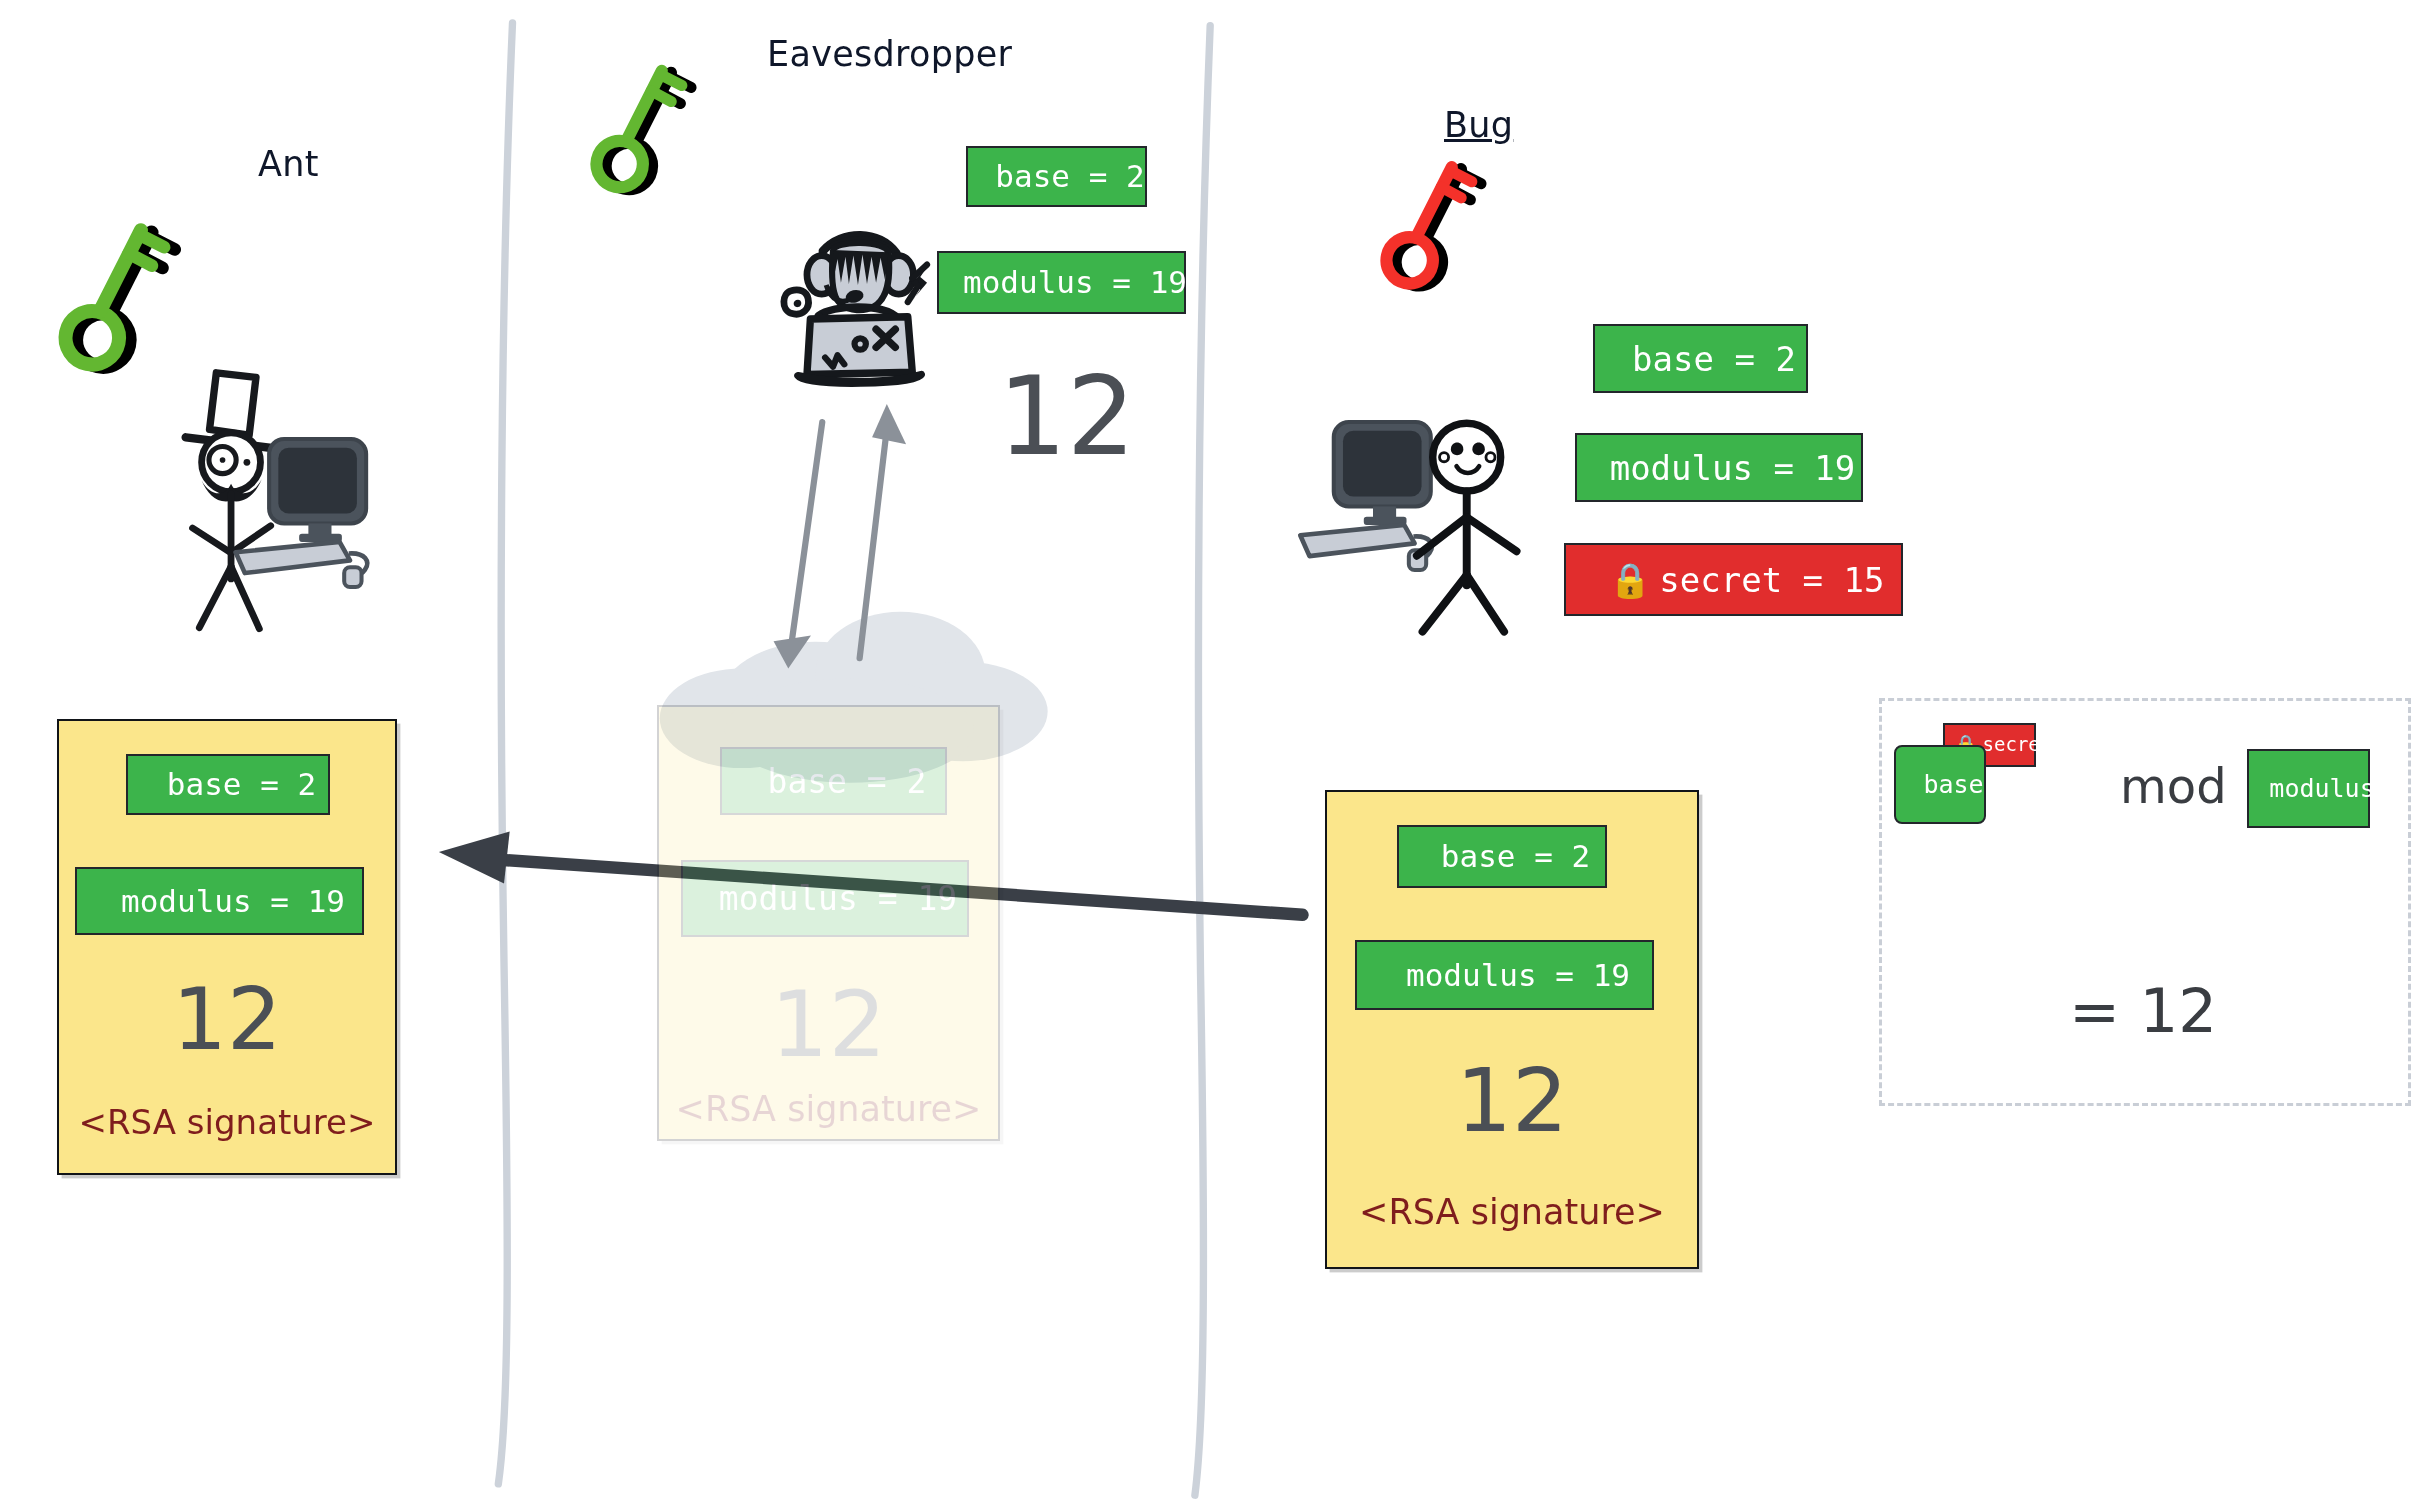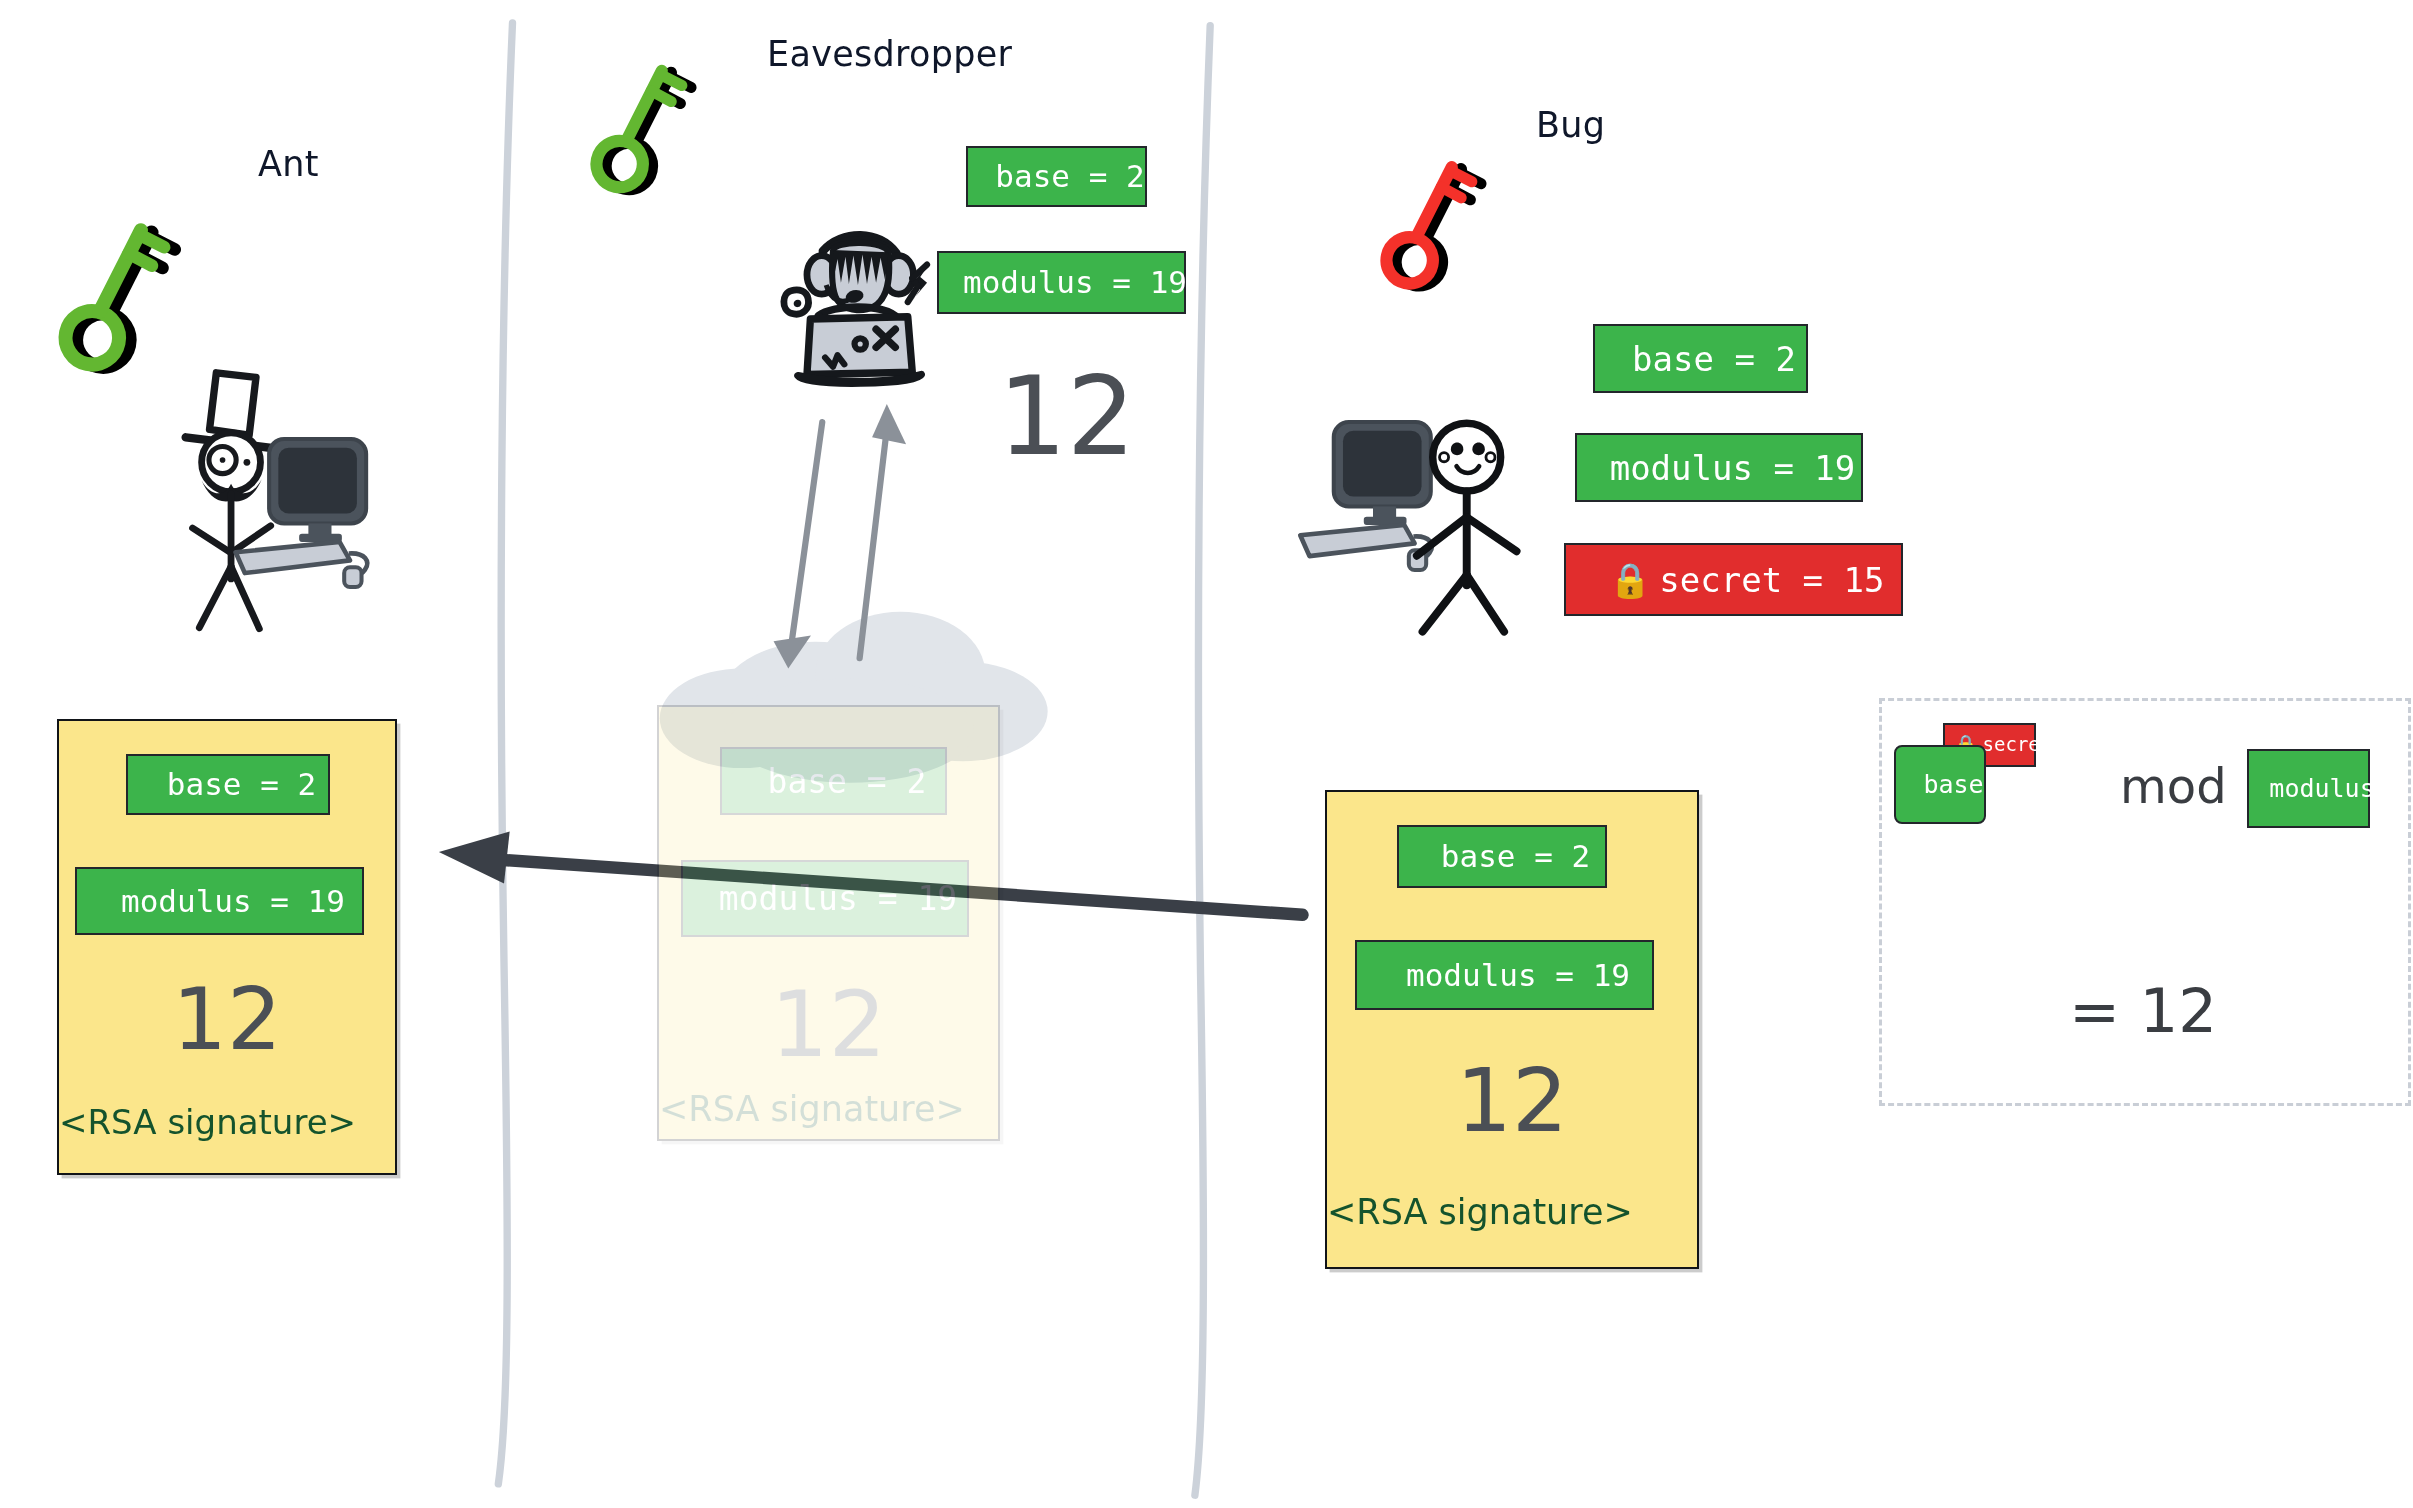--- a/index.html
+++ b/index.html
@@ -59,22 +59,22 @@
     position:absolute;
     left:0;right:0;
     text-align:center;
     color:#4b4f55;
     font-family:"DejaVu Sans", sans-serif;
     line-height:1;
   }
   .card .sig{
     position:absolute;
     left:0;right:0;
-    text-align:left;
-    color:#14532d;
+    text-align:center;
+    color:#7f1d1d;
     font-family:"DejaVu Sans", sans-serif;
     line-height:1;
     white-space:nowrap;
   }
 
   
   #ghost-card{opacity:.18;}
 
   
   .bignum{
@@ -272,21 +272,21 @@
     </g>
 
     <g>
       <path d="M2300,1615 L840,1515" fill="none" stroke="#3a3f47" stroke-width="22" stroke-linecap="round"></path>
       <path d="M775,1504 L900,1468 L890,1560 Z" fill="#3a3f47"></path>
     </g>
   </svg>
 
   <div class="col-label" style="left:258px;top:144px;">Ant</div>
   <div class="col-label" style="left:767px;top:34px;">Eavesdropper</div>
-  <div class="col-label" style="left:1536px;top:105px;">Bug</div>
+  <div class="col-label" style="left:1444px;top:105px;text-decoration:underline;">Bug</div>
 
   <div class="chip green" style="left:966px;top:146px;width:181px;height:61px;font-size:31px;">base = 2</div>
   <div class="chip green" style="left:937px;top:251px;width:249px;height:63px;font-size:31px;">modulus = 19</div>
   <div class="bignum" style="left:998px;top:363px;font-size:108px;">12</div>
 
   <div class="chip green" style="left:1593px;top:324px;width:215px;height:69px;font-size:34px;">base = 2</div>
   <div class="chip green" style="left:1575px;top:433px;width:288px;height:69px;font-size:34px;">modulus = 19</div>
   <div class="chip red" style="left:1564px;top:543px;width:339px;height:73px;font-size:34px;">
     <span class="lock">🔒</span>
       <span>secret = 15</span>

